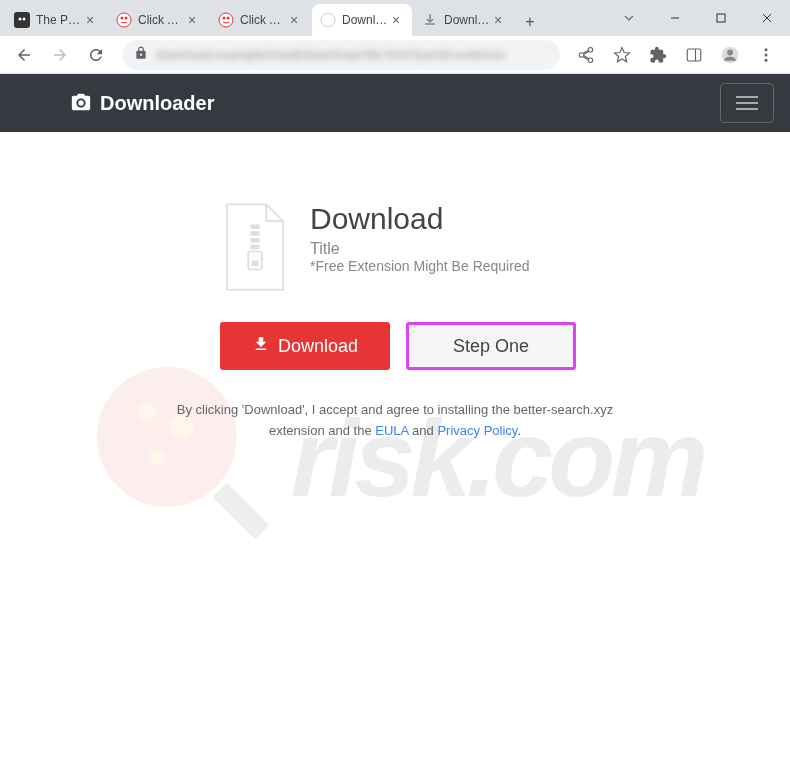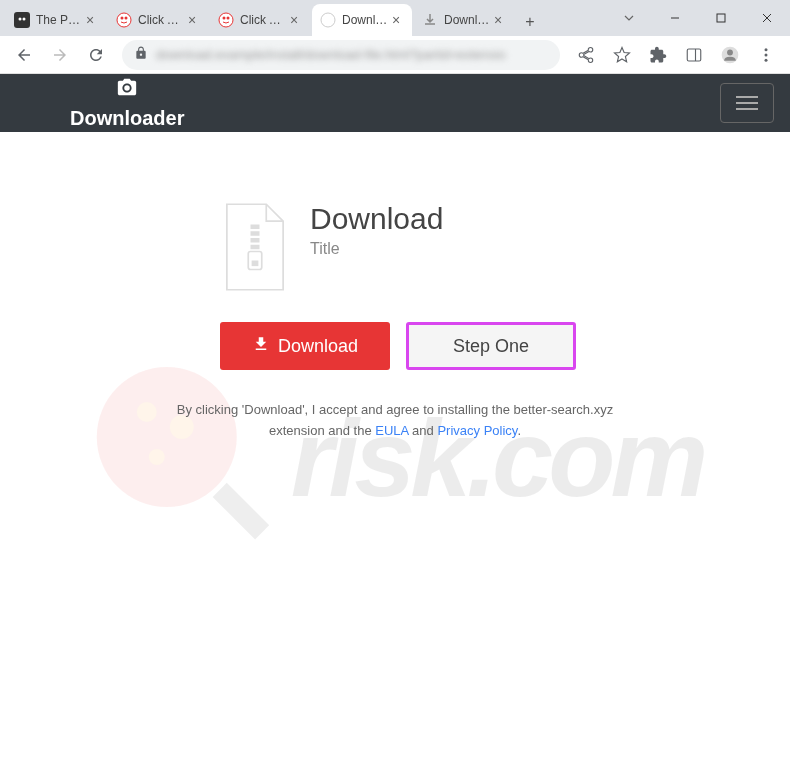--- a/index.html
+++ b/index.html
@@ -21,21 +21,21 @@
     .toolbar { height: 38px; background: #fff; display: flex; align-items: center; padding: 0 8px; border-bottom: 1px solid #e0e0e0; margin-top: 36px; gap: 4px; }
     .nav-btn { width: 32px; height: 32px; display: flex; align-items: center; justify-content: center; color: #5f6368; border-radius: 50%; }
     .nav-btn.disabled { color: #bbb; }
     .address-bar { flex: 1; height: 30px; background: #f1f3f4; border-radius: 15px; display: flex; align-items: center; padding: 0 12px; margin: 0 6px; }
     .lock-icon { color: #5f6368; margin-right: 8px; }
     .url-text { flex: 1; color: #999; filter: blur(3px); font-size: 13px; white-space: nowrap; overflow: hidden; }
     .toolbar-icon { width: 32px; height: 32px; display: flex; align-items: center; justify-content: center; color: #5f6368; }
     
     
     .site-header { height: 58px; background: #343a40; display: flex; align-items: center; padding: 0 16px 0 70px; justify-content: space-between; }
-    .site-brand { display: flex; align-items: center; color: #fff; font-size: 20px; font-weight: 600; gap: 8px; flex-direction: column; }
+    .site-brand { display: flex; align-items: center; color: #fff; font-size: 20px; font-weight: 600; gap: 8px; }
     .camera-icon { display: inline-flex; }
     .hamburger { width: 54px; height: 40px; border: 1px solid #666; border-radius: 4px; display: flex; align-items: center; justify-content: center; }
     .hamburger-lines { display: flex; flex-direction: column; gap: 4px; }
     .hamburger-line { width: 22px; height: 2px; background: #aaa; }
     
     
     .content { position: relative; padding: 70px 0 0 0; height: calc(782px - 36px - 38px - 58px); }
     
     
     .watermark { position: absolute; top: 50%; left: 50%; transform: translate(-50%, -50%); pointer-events: none; opacity: 0.08; display: flex; align-items: center; gap: 24px; }
@@ -244,20 +244,21 @@
         <rect x="26" y="26" width="8" height="4" fill="#ddd"></rect>
         <rect x="26" y="32" width="8" height="4" fill="#ddd"></rect>
         <rect x="26" y="38" width="8" height="4" fill="#ddd"></rect>
         <rect x="24" y="44" width="12" height="16" rx="2" fill="none" stroke="#ddd" stroke-width="1.5"></rect>
         <rect x="27" y="52" width="6" height="5" fill="#ddd"></rect>
       </svg>
     </div>
     <div class="download-info">
       <h1>Download</h1>
       <div class="subtitle">Title</div>
+      <div class="note">*Free Extension Might Be Required</div>
     </div>
   </div>
 
   <div class="button-row">
     <button class="btn btn-download">
       <span>
         <svg width="18" height="18" viewBox="0 0 24 24">
             <path d="M19 9h-4V3H9v6H5l7 7 7-7zM5 18v2h14v-2H5z" fill="#fff"></path>
           </svg>
       </span>

